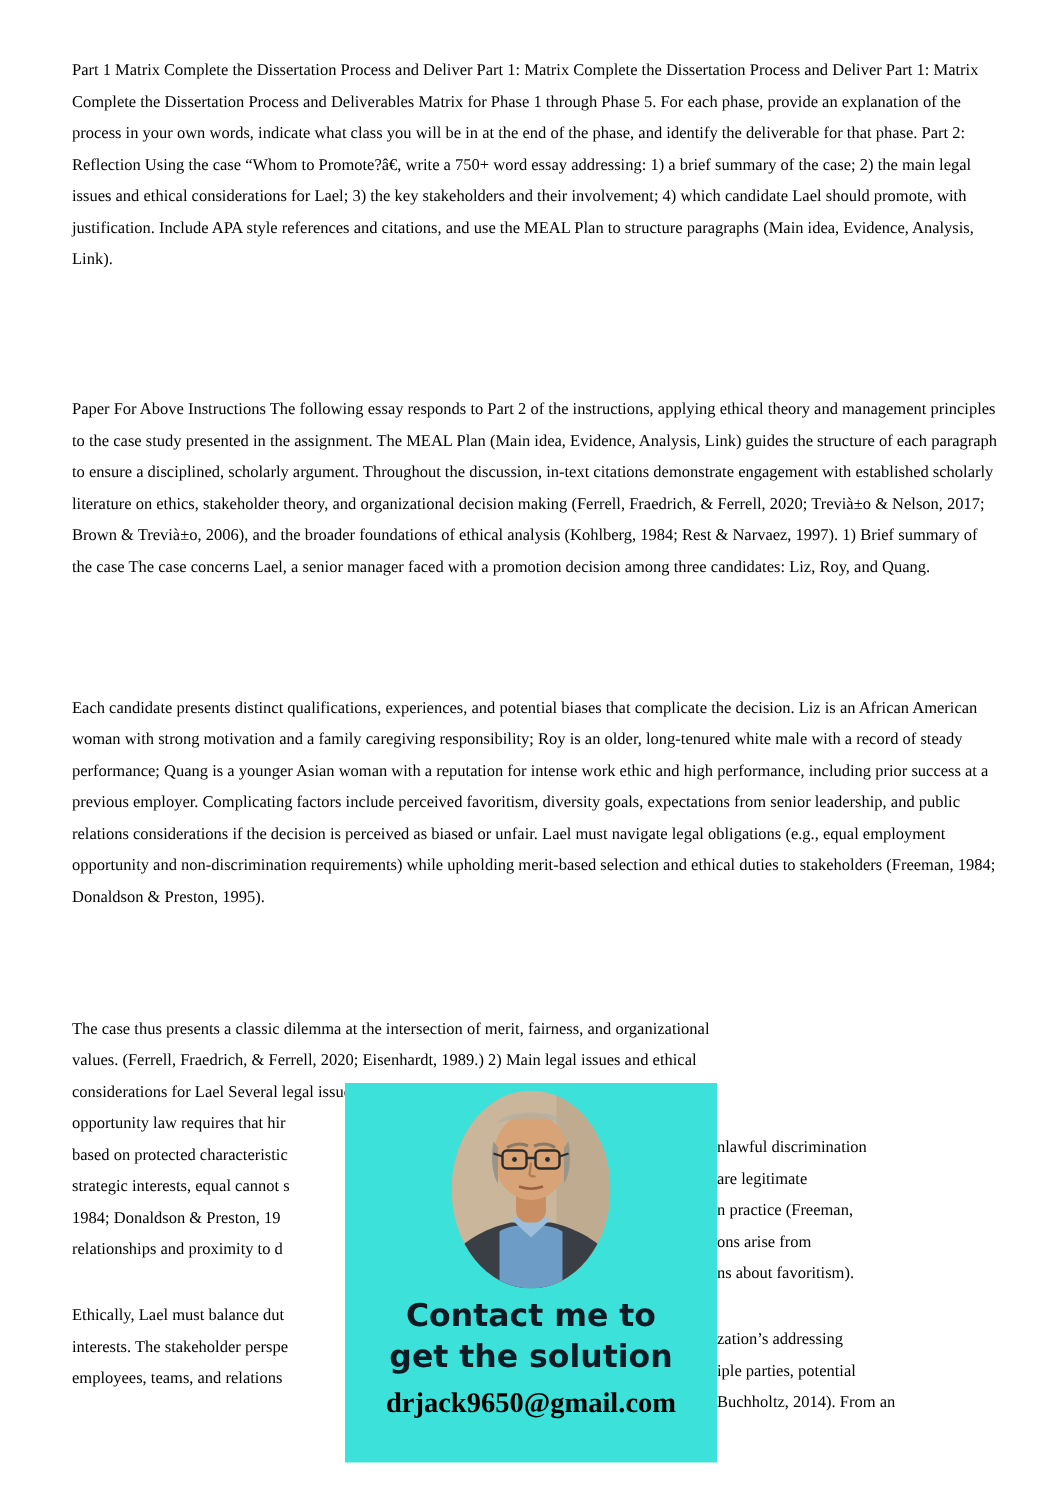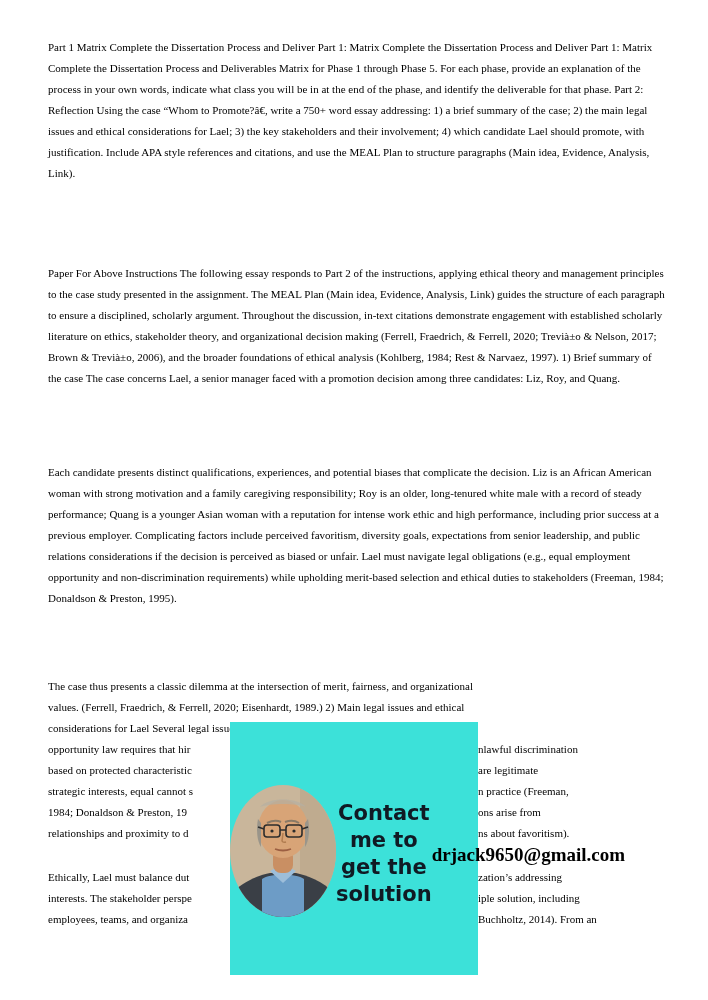--- a/index.html
+++ b/index.html
@@ -32,31 +32,31 @@
   .fline {
     position: relative;
     height: 21px;
     line-height: 21px;
     font-size: 11px;
     white-space: nowrap;
   }
   .fright {
     position: absolute;
     left: 430px;
-    top: 0;
+    top: 16px;
   }
   .overlay {
     position: absolute;
     left: 230px;
     top: 722px;
     width: 248px;
     height: 253px;
     z-index: 10;
     display: flex;
-    flex-direction: row;
+    flex-direction: column;
     align-items: center;
     box-sizing: border-box;
     padding-top: 5px;
   }
   .photo {
     width: 106px;
     height: 132px;
     border-radius: 50%;
     overflow: hidden;
     flex: 0 0 auto;
@@ -125,24 +125,24 @@
   </div>
 </div>
 
 <div class="fragblock" style="top:867px">
   <div class="fline">
     <span class="fleft">Ethically, Lael must balance dut</span>
     <span class="fright">zation’s addressing</span>
   </div>
   <div class="fline">
     <span class="fleft">interests. The stakeholder perspe</span>
-    <span class="fright">iple solution, including</span>
+    <span class="fright">iple parties, potential</span>
   </div>
   <div class="fline">
-    <span class="fleft">employees, teams, and organiza</span>
+    <span class="fleft">employees, teams, and relations</span>
     <span class="fright">Buchholtz, 2014). From an</span>
   </div>
 </div>
 
 <div class="overlay" style="background:#3ce1d9;">
   <div class="photo">
     <svg width="106" height="132" viewBox="0 0 106 132" xmlns="http://www.w3.org/2000/svg">
       <rect width="106" height="132" fill="#c9b69b"></rect>
       <rect x="70" width="36" height="132" fill="#bfab8f"></rect>
       <path d="M -2 132 L -2 112 C 12 96 30 90 40 88 L 66 88 C 76 90 94 96 108 112 L 108 132 Z" fill="#3a3f46"></path>

